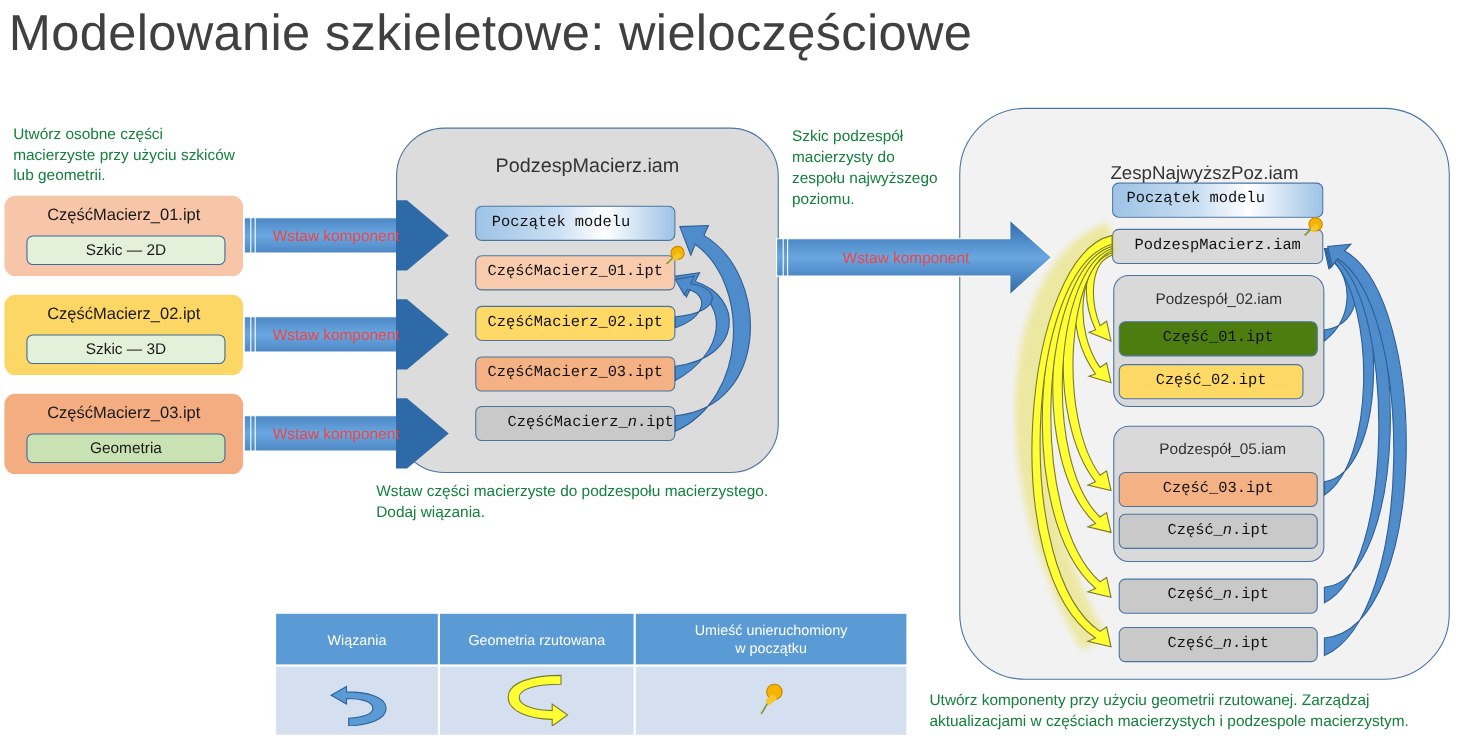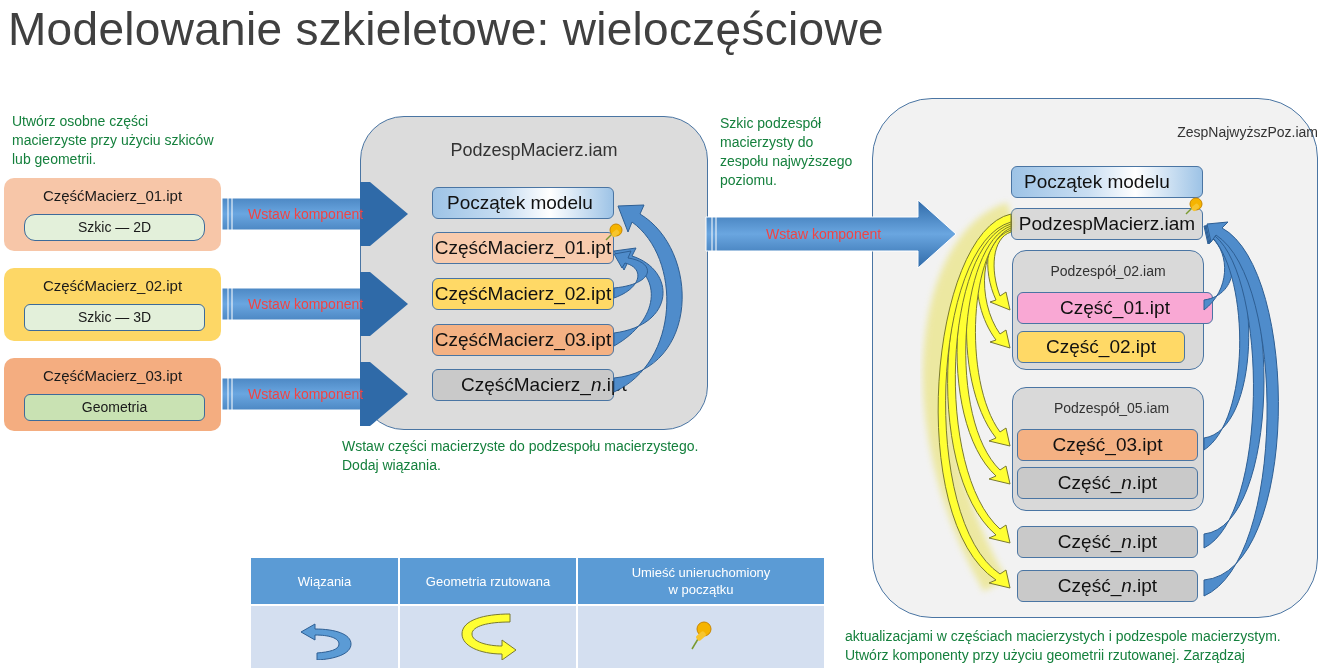--- a/index.html
+++ b/index.html
@@ -5,21 +5,21 @@
   html,body{margin:0;padding:0;background:#ffffff;}
   body{width:1328px;height:670px;position:relative;overflow:hidden;font-family:"Liberation Sans","DejaVu Sans",sans-serif;color:#1a1a1a;}
   .abs{position:absolute;}
   .title{left:8px;top:2px;font-size:46px;font-weight:normal;color:#404040;letter-spacing:0.3px;white-space:nowrap;}
   .note{font-size:14px;line-height:19px;color:#15803d;}
   .srcbox{position:absolute;left:4px;width:217px;height:73px;border-radius:10px;box-sizing:border-box;}
   .srcbox .name{position:absolute;left:0;right:0;top:9px;text-align:center;font-size:15px;}
   .srcbox .sub{position:absolute;left:20px;right:16px;top:36px;height:27px;border:1.5px solid #3d6b9a;border-radius:6px;box-sizing:border-box;text-align:center;font-size:14px;line-height:24px;}
   .arrow-label{position:absolute;color:#ef4444;font-size:14px;white-space:nowrap;}
   .container{position:absolute;border:1.5px solid #4a75a3;box-sizing:border-box;}
-  .item{position:absolute;border:1.5px solid #4a75a3;border-radius:6px;box-sizing:border-box;text-align:center;font-size:19px;color:#111;}
+  .item{position:absolute;border:1.5px solid #4a75a3;border-radius:6px;box-sizing:border-box;text-align:center;font-size:14px;color:#111;font-family:Liberation Mono, monospace;}
   .ctitle{position:absolute;text-align:center;color:#333;}
   table.legend{position:absolute;left:249px;top:556px;border-collapse:separate;border-spacing:2px;}
   table.legend th{background:#5b9bd5;color:#fff;font-weight:normal;font-size:13px;height:44px;text-align:center;line-height:17px;}
   table.legend td{background:#d4dff0;height:60px;text-align:center;}
 </style>
 </head>
 <body>
 
 <div class="abs title">Modelowanie szkieletowe: wieloczęściowe</div>
 
@@ -53,21 +53,21 @@
   </g>
   <g>
     <path d="M222 378 H370 V362 L408 394 L370 426 V410 H222 Z" fill="url(#gArrow)" stroke="#fff" stroke-width="1"></path>
     <line x1="228" y1="378" x2="228" y2="410" stroke="#fff" stroke-width="1"></line>
     <line x1="232" y1="378" x2="232" y2="410" stroke="#fff" stroke-width="1"></line>
   </g>
 </svg>
 
 <div class="srcbox" style="top: 178px; background: rgb(247, 198, 168);" id="src0">
   <div class="name">CzęśćMacierz_01.ipt</div>
-  <div class="sub" style="background: rgb(227, 240, 218); border-radius: 11px;">Szkic — 2D</div>
+  <div class="sub" style="background: rgb(227, 240, 218);">Szkic — 2D</div>
 </div>
 <div class="srcbox" style="top: 268px; background: rgb(253, 215, 102);" id="src1">
   <div class="name">CzęśćMacierz_02.ipt</div>
   <div class="sub" style="background: rgb(227, 240, 218);">Szkic — 3D</div>
 </div>
 <div class="srcbox" style="top: 358px; background: rgb(244, 173, 128);" id="src2">
   <div class="name">CzęśćMacierz_03.ipt</div>
   <div class="sub" style="background: rgb(201, 226, 179);">Geometria</div>
 </div>
 
@@ -114,35 +114,35 @@
 </div>
 
 <div class="abs note" style="left:720px;top:114px;">
   <div>Szkic podzespół</div>
   <div>macierzysty do</div>
   <div>zespołu najwyższego</div>
   <div>poziomu.</div>
 </div>
 
 <div class="container" style="left:872px;top:98px;width:446px;height:520px;border-radius:60px;background:#f2f2f2;"></div>
-<div class="ctitle" style="left:872px;top:124px;width:446px;font-size:14px;text-align:right;">ZespNajwyższPoz.iam</div>
+<div class="ctitle" style="left:872px;top:148px;width:446px;font-size:17px;">ZespNajwyższPoz.iam</div>
 
 <svg class="abs" style="left:0;top:0;pointer-events:none;" width="1328" height="670">
   <path d="M706 217 H918 V200 L956 234 L918 268 V251 H706 Z" fill="url(#gArrow)" stroke="#fff" stroke-width="1"></path>
   <line x1="712" y1="217" x2="712" y2="251" stroke="#fff" stroke-width="1"></line>
   <line x1="716" y1="217" x2="716" y2="251" stroke="#fff" stroke-width="1"></line>
 </svg>
 <div class="arrow-label" style="left:766px;top:226px;">Wstaw komponent</div>
 
 <div class="item" style="left:1011px;top:166px;width:192px;height:32px;line-height:29px;text-align:left;padding-left:12px;background:linear-gradient(90deg,#9dc3e6,#c9def2 40%,#ffffff 65%,#9dc3e6);">Początek modelu</div>
 <div class="item" style="left:1011px;top:208px;width:192px;height:32px;line-height:29px;background:#d9d9d9;">PodzespMacierz.iam</div>
 
 <div class="item" style="left:1012px;top:250px;width:192px;height:120px;border-radius:14px;background:#d9d9d9;"></div>
 <div class="ctitle" style="left:1012px;top:263px;width:192px;font-size:14px;">Podzespół_02.iam</div>
-<div class="item" style="left: 1017px; top: 292px; width: 196px; height: 32px; line-height: 29px; background: #f9a8d4;" id="tp00"><span>Część_01.ipt</span></div>
+<div class="item" style="left: 1017px; top: 292px; width: 181px; height: 32px; line-height: 29px; background: #4d7c0f;" id="tp00"><span>Część_01.ipt</span></div>
 <div class="item" style="left: 1017px; top: 331px; width: 168px; height: 32px; line-height: 29px; background: rgb(255, 217, 102);" id="tp01"><span>Część_02.ipt</span></div>
 
 <div class="item" style="left:1012px;top:387px;width:192px;height:124px;border-radius:14px;background:#d9d9d9;"></div>
 <div class="ctitle" style="left:1012px;top:400px;width:199px;font-size:14px;">Podzespół_05.iam</div>
 <div class="item" style="left: 1017px; top: 429px; width: 181px; height: 32px; line-height: 29px; background: rgb(244, 177, 131);" id="tp10"><span>Część_03.ipt</span></div>
 <div class="item" style="left: 1017px; top: 467px; width: 181px; height: 32px; line-height: 29px; background: rgb(201, 201, 201);" id="tp11"><span>Część_</span><i>n</i><span>.ipt</span></div>
 
 <div class="item" style="left: 1017px; top: 526px; width: 181px; height: 32px; line-height: 29px; background: rgb(201, 201, 201);" id="tl0"><span>Część_</span><i>n</i><span>.ipt</span></div>
 <div class="item" style="left: 1017px; top: 570px; width: 181px; height: 32px; line-height: 29px; background: rgb(201, 201, 201);" id="tl1"><span>Część_</span><i>n</i><span>.ipt</span></div>
 
@@ -165,22 +165,22 @@
     <path d="M1204 580 C1300 572 1300 270 1222 228 L1228 222 L1207 224 L1211 242 L1216 235 C1286 280 1286 560 1204 596 Z"></path>
   </g>
   <g transform="translate(1186,196)">
     <line x1="0" y1="18" x2="6" y2="12" stroke="#7a9a30" stroke-width="1.5"></line>
     <circle cx="10" cy="8" r="6" fill="#f5b400" stroke="#c98600" stroke-width="1"></circle>
     <rect x="5" y="9" width="8" height="5" rx="2" fill="#f7c52d" transform="rotate(-40 9 11)"></rect>
   </g>
 </svg>
 
 <div class="abs note" style="left:845px;top:627px;">
+  <div>Utwórz komponenty przy użyciu geometrii rzutowanej. Zarządzaj</div>
   <div>aktualizacjami w częściach macierzystych i podzespole macierzystym.</div>
-  <div>Utwórz komponenty przy użyciu geometrii rzutowanej. Zarządzaj</div>
 </div>
 
 <table class="legend">
   <tbody>
       <tr>
     <th style="width:145px;">Wiązania</th>
     <th style="width:174px;">Geometria rzutowana</th>
     <th style="width:244px;">
       <div>Umieść unieruchomiony</div>
       <div>w początku</div>

